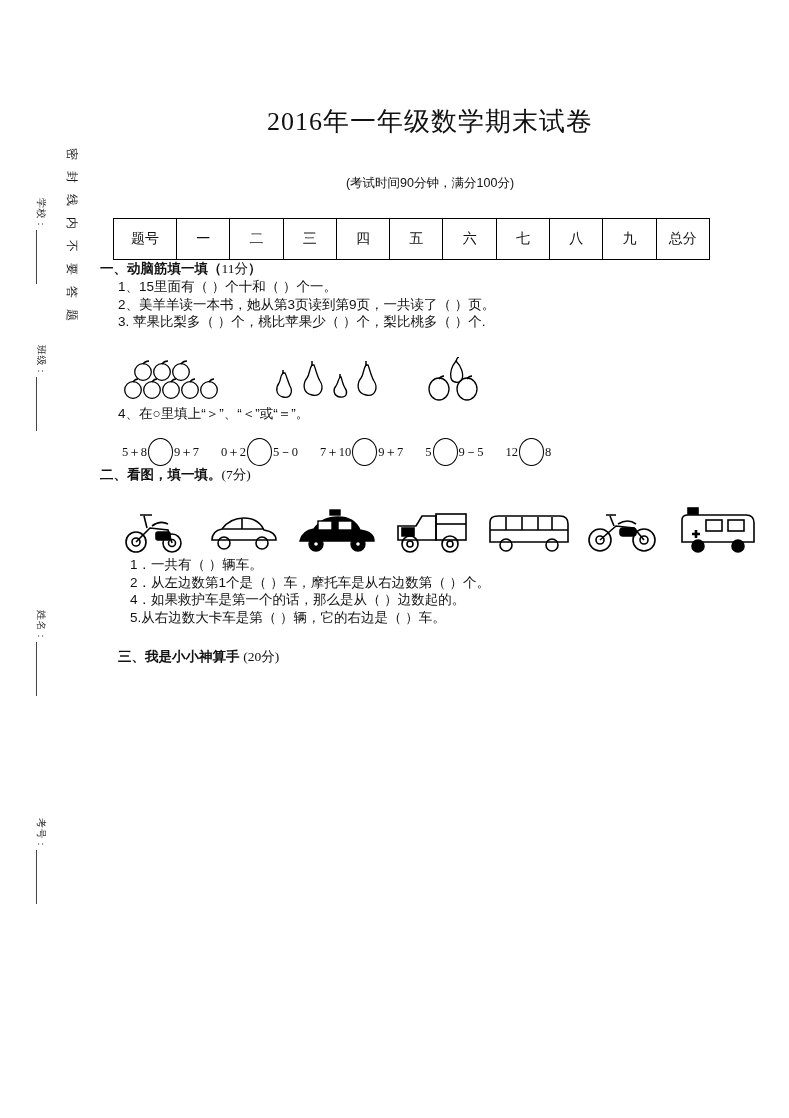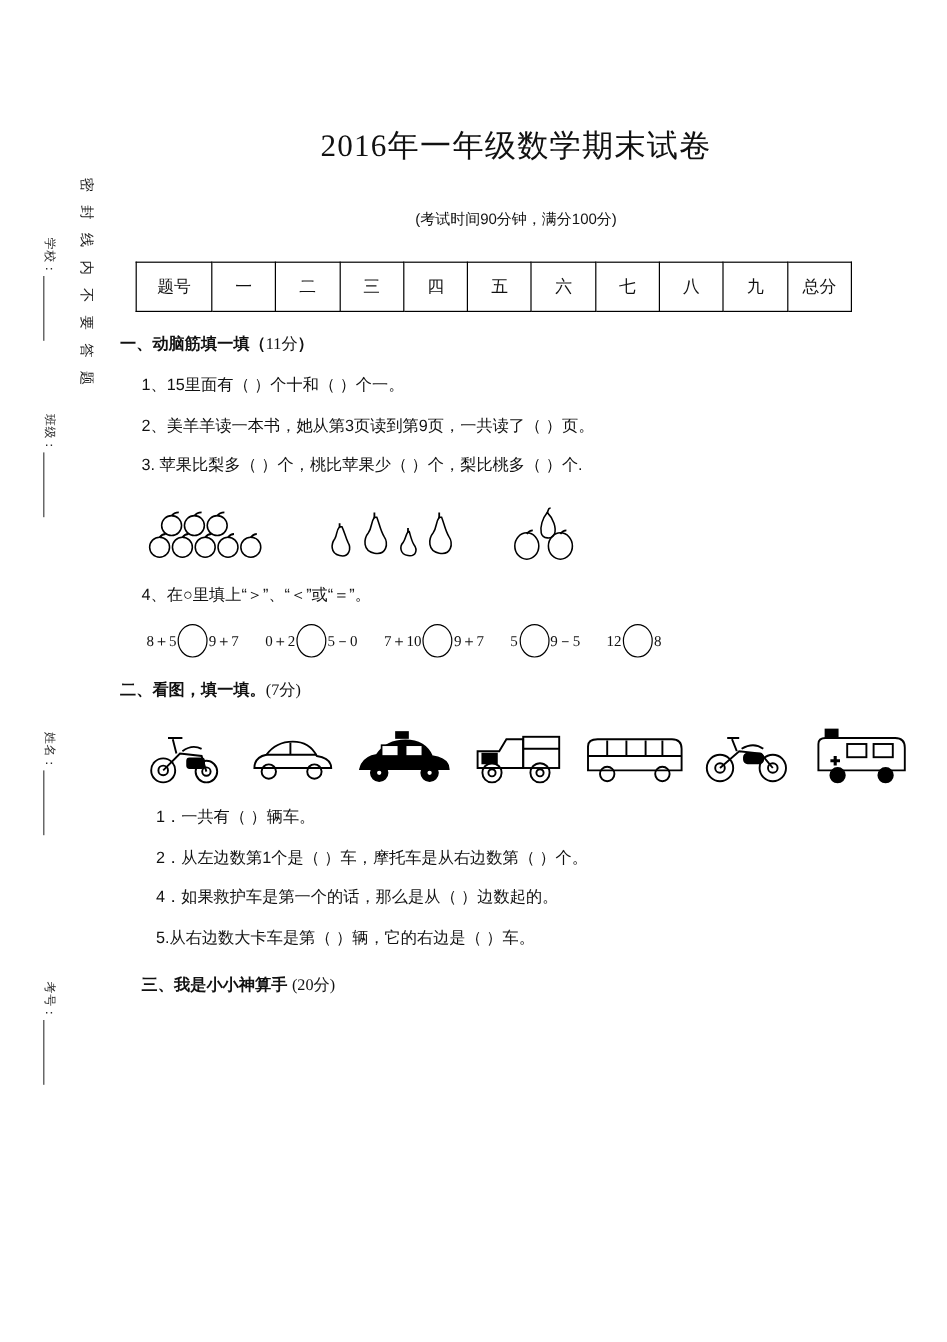--- a/index.html
+++ b/index.html
@@ -92,31 +92,29 @@
     font-size: 14px;
     font-family: "Liberation Sans", "DejaVu Sans", sans-serif;
   }
   table.score td.hdr-label { width: 60px; }
 
   
   .sec-head {
     font-size: 13.5px;
     font-family: "Liberation Sans", "DejaVu Sans", sans-serif;
     font-weight: bold;
-    margin-top: 18px;
     padding-left: 0px;
   }
   .sec-head .pts {
     font-weight: normal;
     font-family: "Liberation Serif", "DejaVu Serif", serif;
   }
   .q {
     font-size: 13.5px;
     font-family: "Liberation Sans", "DejaVu Sans", sans-serif;
-    margin-top: 16px;
     padding-left: 18px;
     line-height: 1.3;
   }
   .q.indent2 { padding-left: 30px; }
 
   
   .fruit-row {
     margin-top: 22px;
     padding-left: 22px;
     display: flex;
@@ -295,21 +293,21 @@
           </g>
         </g>
       </svg>
     </div>
   </div>
 
   <div class="q">4、在○里填上“＞”、“＜”或“＝”。</div>
 
   <div class="cmp-line">
     <span class="cmp">
-      <span>8＋5</span>
+      <span>5＋8</span>
       <span class="circle"></span>
       <span>9＋7</span>
     </span>
     <span class="cmp">
       <span>0＋2</span>
       <span class="circle"></span>
       <span>5－0</span>
     </span>
     <span class="cmp">
       <span>7＋10</span>

